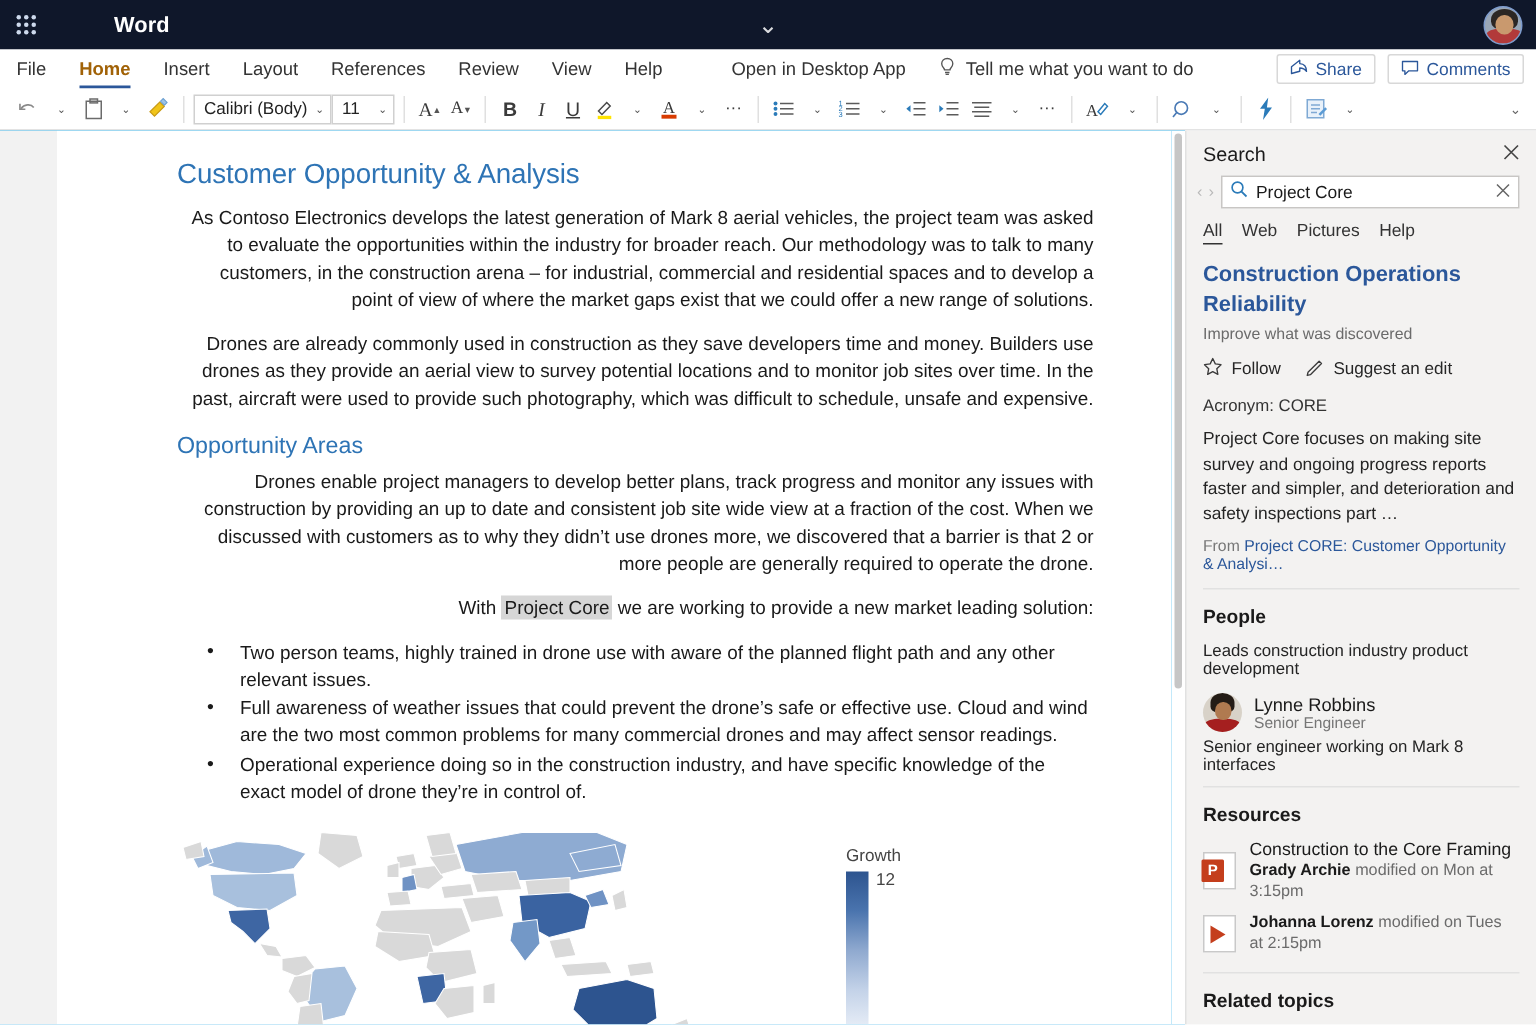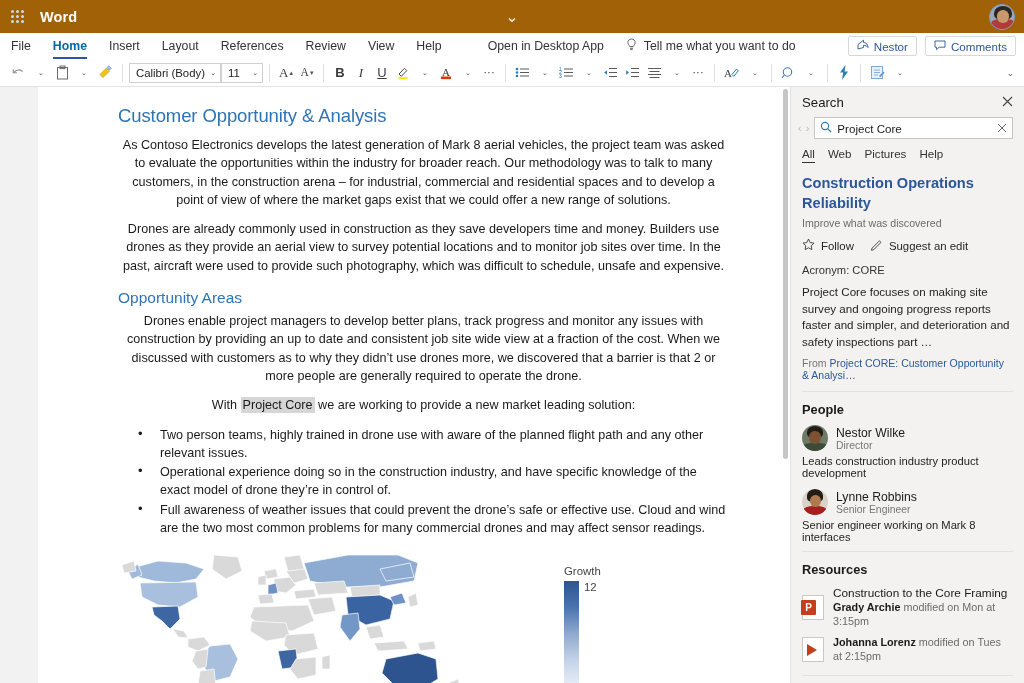--- a/index.html
+++ b/index.html
@@ -5,22 +5,22 @@
   * { box-sizing: border-box; margin: 0; padding: 0; }
   html, body {
     width: 1024px; height: 683px;
     overflow: hidden;
     font-family: "Liberation Sans", sans-serif;
     background: #ffffff;
   }
 
   
   .titlebar {
-    height: 33px; background: #a16207; color: #fff;
-    display: flex; align-items: center; position: relative;
+    height: 33px; background: #0f172a; color: #fff;
+    display: flex; align-items: center; position: relative; gap: 36px;
   }
   .waffle { width: 34px; display: flex; align-items: center; justify-content: center; cursor: pointer; }
   .waffle-grid { display: grid; grid-template-columns: repeat(3, 3px); grid-gap: 2px; }
   .waffle-grid i { width: 3px; height: 3px; background: #cdd9ec; border-radius: 50%; display: block; }
   .app-name { font-size: 14.5px; font-weight: 600; margin-left: 6px; letter-spacing: .1px; }
   .doc-title-wrap {
     position: absolute; left: 0; right: 0; top: 0; height: 33px;
     display: flex; align-items: center; justify-content: center; gap: 9px;
     pointer-events: none;
   }
@@ -38,21 +38,21 @@
 
   
   .tabsrow {
     height: 26px; background: #fff; display: flex; align-items: stretch;
     font-size: 12.3px; color: #333; position: relative;
   }
   .tab {
     padding: 0 11px; display: flex; align-items: center; cursor: pointer;
     position: relative; white-space: nowrap; text-align: right;
   }
-  .tab.active { font-weight: 700; color: #0369a1; }
+  .tab.active { font-weight: 700; color: #a16207; }
   .tab.active::after {
     content: ""; position: absolute; left: 11px; right: 11px; bottom: 0;
     height: 2px; background: #2b579a;
   }
   .tab.spaced { margin-left: 24px; }
   .tellme { display: flex; align-items: center; gap: 7px; padding: 0 11px; cursor: pointer; }
   .tabsrow-right { margin-left: auto; display: flex; align-items: center; gap: 8px; padding-right: 8px; }
   .chipbtn {
     display: flex; align-items: center; gap: 5px;
     border: 1px solid #d8d8d8; border-radius: 2px; background: #fff;
@@ -97,21 +97,21 @@
     font-family: "Liberation Sans", sans-serif;
     font-size: 18.5px; font-weight: 400; color: #2e74b5; margin-bottom: 9px;
     letter-spacing: -.1px;
   }
   h2.doch2 {
     font-family: "Liberation Sans", sans-serif;
     font-size: 15.5px; font-weight: 400; color: #2e74b5; margin: 14px 0 5px;
   }
   p.docp {
     font-size: 12.6px; line-height: 18.3px; color: #1a1a1a; margin-bottom: 11px;
-    text-align: center;
+    text-align: right;
   }
   .hl { background: #d6d6d6; padding: 1px 2px; }
   ul.docul { margin: 0 0 6px 0; padding-left: 40px; list-style: none; }
   ul.docul li {
     font-size: 12.6px; line-height: 18.3px; color: #1a1a1a; position: relative;
     margin-bottom: 1px; padding-left: 2px;
   }
   ul.docul li::before {
     content: "\2022"; position: absolute; left: -20px; top: -1px; font-size: 13px; color: #1a1a1a;
   }
@@ -249,21 +249,21 @@
     </span>
     <span>Tell me what you want to do</span>
   </div>
   <div class="tabsrow-right">
     <div class="chipbtn">
       <span>
         <svg width="12" height="12" viewBox="0 0 12 12">
             <path d="M1 10V5.5L6.5 1.2v2.2c3 .2 4.5 2.4 4.5 5.2-1.1-1.6-2.6-2.3-4.5-2.3v2.2z" fill="none" stroke="#2b579a" stroke-width="0.9" stroke-linejoin="round"></path>
           </svg>
       </span>
-      <span>Nestor</span>
+      <span>Share</span>
     </div>
     <div class="chipbtn">
       <span>
         <svg width="12" height="12" viewBox="0 0 12 12">
             <path d="M1 2h10v6.2H5.2L2.6 10.6V8.2H1z" fill="none" stroke="#2b579a" stroke-width="0.9" stroke-linejoin="round"></path>
           </svg>
       </span>
       <span>Comments</span>
     </div>
   </div>
@@ -415,22 +415,22 @@
     <div class="leftmargin"></div>
     <div class="page">
       <h1 class="doch">Customer Opportunity &amp; Analysis</h1>
       <p class="docp">As Contoso Electronics develops the latest generation of Mark 8 aerial vehicles, the project team was asked to evaluate the opportunities within the industry for broader reach. Our methodology was to talk to many customers, in the construction arena – for industrial, commercial and residential spaces and to develop a point of view of where the market gaps exist that we could offer a new range of solutions.</p>
       <p class="docp">Drones are already commonly used in construction as they save developers time and money. Builders use drones as they provide an aerial view to survey potential locations and to monitor job sites over time. In the past, aircraft were used to provide such photography, which was difficult to schedule, unsafe and expensive.</p>
       <h2 class="doch2">Opportunity Areas</h2>
       <p class="docp">Drones enable project managers to develop better plans, track progress and monitor any issues with construction by providing an up to date and consistent job site wide view at a fraction of the cost. When we discussed with customers as to why they didn’t use drones more, we discovered that a barrier is that 2 or more people are generally required to operate the drone.</p>
       <p class="docp"><span>With </span><span class="hl">Project Core</span><span> we are working to provide a new market leading solution:</span></p>
       <ul class="docul">
         <li>Two person teams, highly trained in drone use with aware of the planned flight path and any other relevant issues.</li>
+        <li>Full awareness of weather issues that could prevent the drone’s safe or effective use. Cloud and wind are the two most common problems for many commercial drones and may affect sensor readings.</li>
         <li>Operational experience doing so in the construction industry, and have specific knowledge of the exact model of drone they’re in control of.</li>
-        <li>Full awareness of weather issues that could prevent the drone’s safe or effective use. Cloud and wind are the two most common problems for many commercial drones and may affect sensor readings.</li>
       </ul>
 
       <div class="figure">
         <div class="mapwrap">
           <svg viewBox="0 0 430 150" width="430" height="150">
             <g stroke="#ffffff" stroke-width="0.7">
 
               <path d="M18 18 L40 12 L68 14 L86 20 L78 30 L58 34 L36 32 L20 28 Z" fill="#9fb9da"></path>
               <path d="M10 22 L20 15 L24 26 L14 30 Z" fill="#9fb9da"></path>
 
@@ -577,31 +577,20 @@
             <span>Suggest an edit</span>
           </div>
         </div>
         <div class="acronym">Acronym: CORE</div>
         <div class="desc">Project Core focuses on making site survey and ongoing progress reports faster and simpler, and deterioration and safety inspections part …</div>
         <div class="fromline"><span>From </span><a>Project CORE: Customer Opportunity &amp; Analysi…</a></div>
       </div>
       <div class="divider"></div>
 
       <div class="sechead">People</div>
-      <div class="person">
-        <div class="pavatar pav1">
-            <div class="b"></div>
-            <div class="h"></div>
-            <div class="f"></div>
-          </div>
-        <div>
-          <div class="pname">Nestor Wilke</div>
-          <div class="prole">Director</div>
-        </div>
-      </div>
       <div class="pnote">Leads construction industry product development</div>
       <div class="person">
         <div class="pavatar pav2">
             <div class="b"></div>
             <div class="h"></div>
             <div class="f"></div>
           </div>
         <div>
           <div class="pname">Lynne Robbins</div>
           <div class="prole">Senior Engineer</div>

